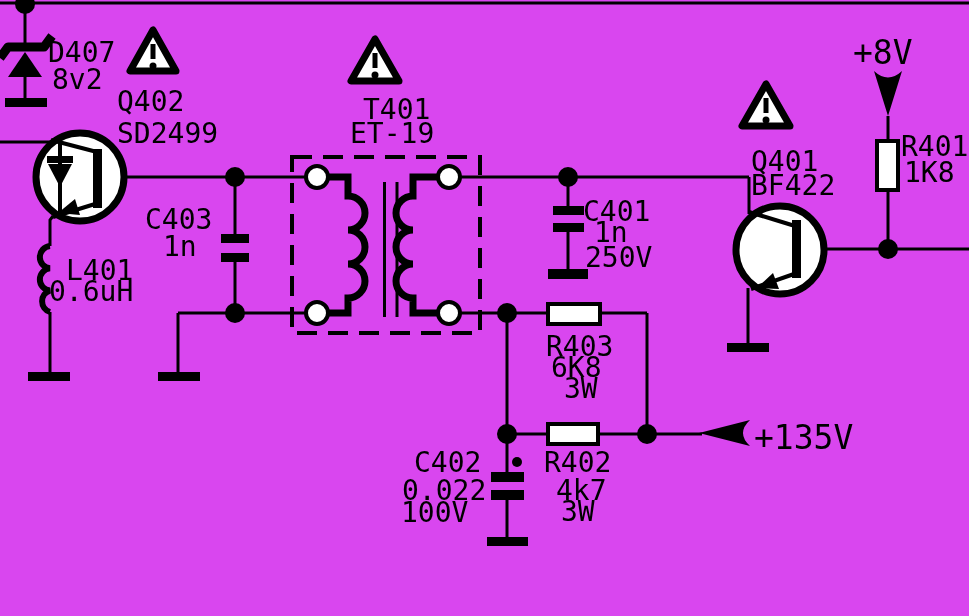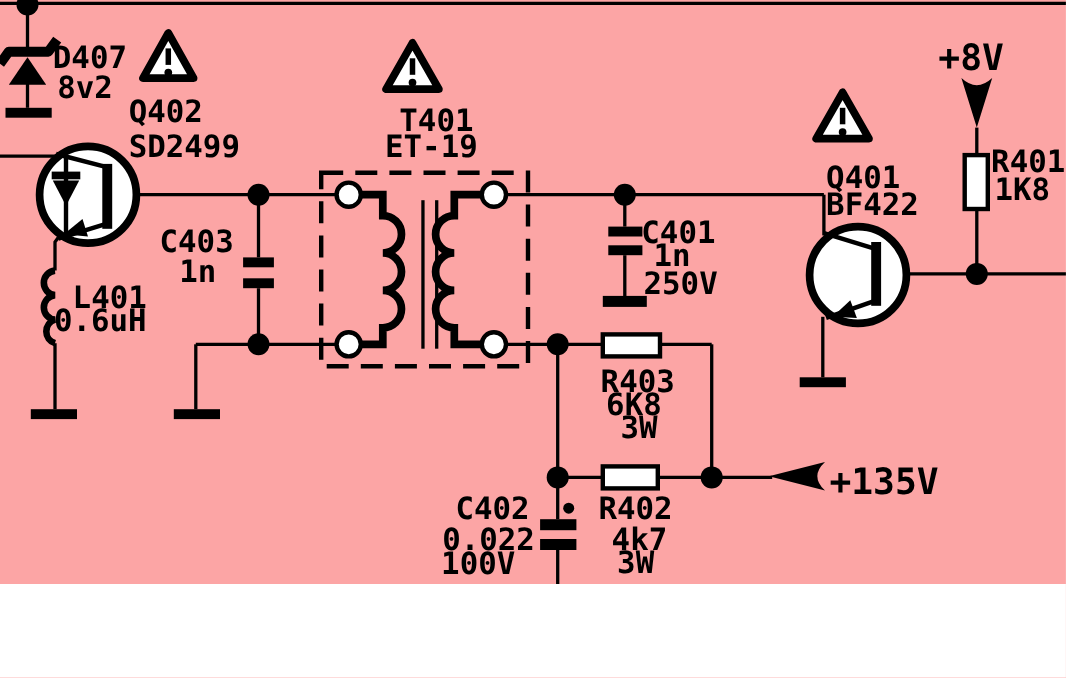--- a/index.html
+++ b/index.html
@@ -1,16 +1,16 @@
 <!DOCTYPE html>
 <html><head>
 <meta charset="utf-8">
 <style>
   html,body{margin:0;padding:0;background:#ffffff;}
-  .stage{width:969px;height:531px;background:#fca5a5;overflow:hidden;font-weight:bold;}
+  .stage{width:969px;height:616px;background:#d946ef;overflow:hidden;}
   svg text{font-family:"DejaVu Sans Mono", monospace;fill:#000000;}
   .lbl{font-size:28px;}
   .big{font-size:33px;}
   .wire{stroke:#000000;stroke-width:3;fill:none;}
   .thick{stroke:#000000;stroke-width:4;fill:none;}
   .sym{stroke:#000000;stroke-width:7;fill:#ffffff;}
   .blk{fill:#000000;stroke:none;}
 </style>
 </head>
 <body>

